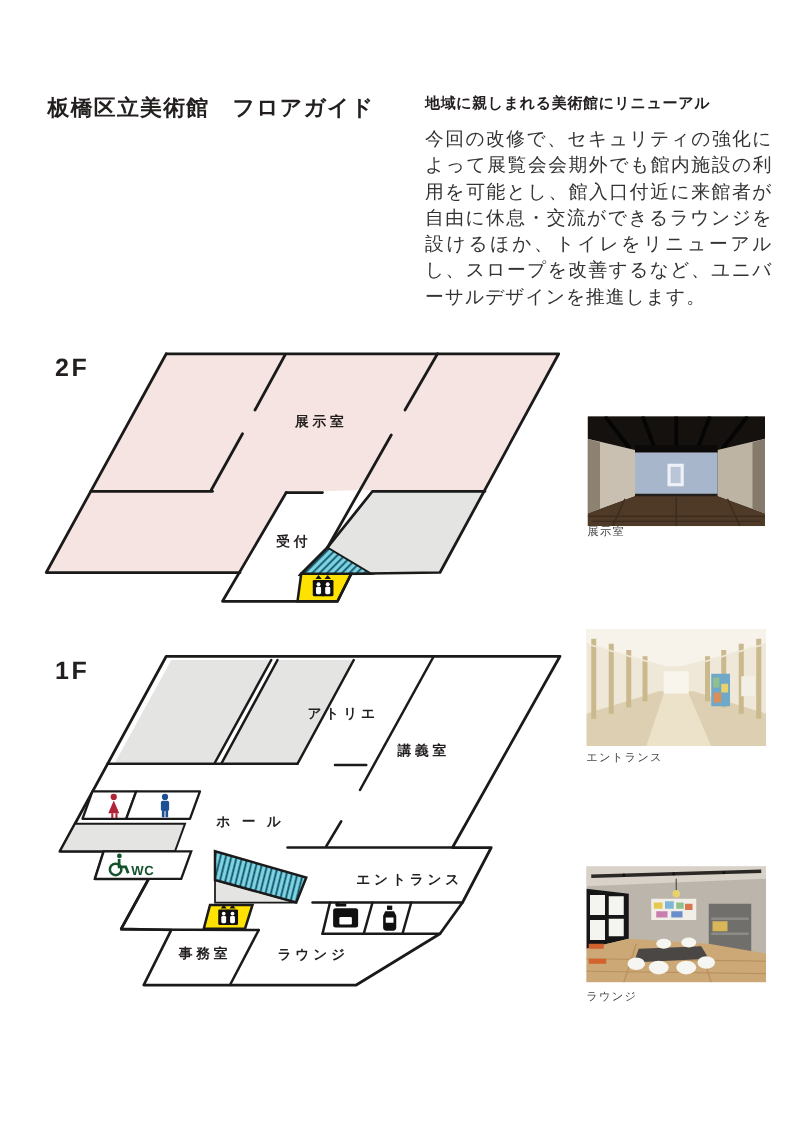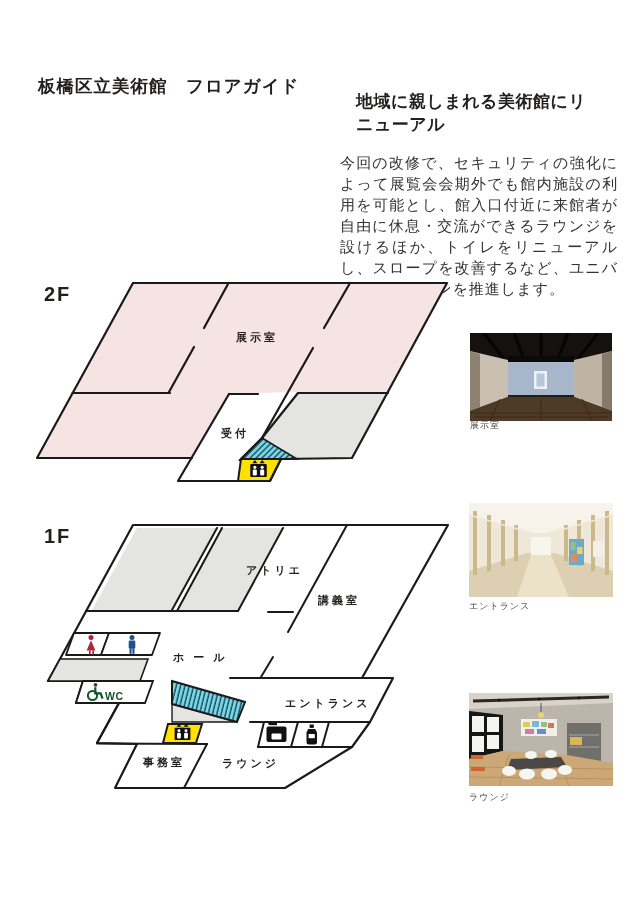--- a/index.html
+++ b/index.html
@@ -1,21 +1,21 @@
 <!DOCTYPE html>
 <html><head>
 <meta charset="utf-8">
 <style>
   html,body{margin:0;padding:0;background:#fff;}
   body{font-family:"Liberation Sans","DejaVu Sans",sans-serif;color:#222;}
   .page{position:relative;width:640px;height:906px;background:#fff;overflow:hidden;}
   .abs{position:absolute;}
   .title{left:38px;top:74px;font-size:17.5px;font-weight:bold;letter-spacing:1px;color:#231f1f;}
   .intro{left:340px;top:74px;width:278px;}
-  .intro h2{margin:16px;font-size:17px;font-weight:bold;letter-spacing:.5px;color:#231f1f;}
+  .intro h2{margin:0;font-size:12px;font-weight:bold;letter-spacing:.5px;color:#231f1f;}
   .intro p{margin:10px 0 0 0;font-size:15px;line-height:21px;letter-spacing:.8px;text-align:justify;color:#333;}
   .photo{border:0;overflow:hidden;}
   .caption{font-size:9px;color:#444;letter-spacing:1px;}
   svg text{font-family:"Liberation Sans","DejaVu Sans",sans-serif;}
   .roomlabel{font-size:11px;font-weight:bold;letter-spacing:3px;fill:#231f1f;}
   .floorlabel{font-size:20px;font-weight:bold;letter-spacing:2px;fill:#231f1f;}
 </style>
 </head>
 <body>
 

